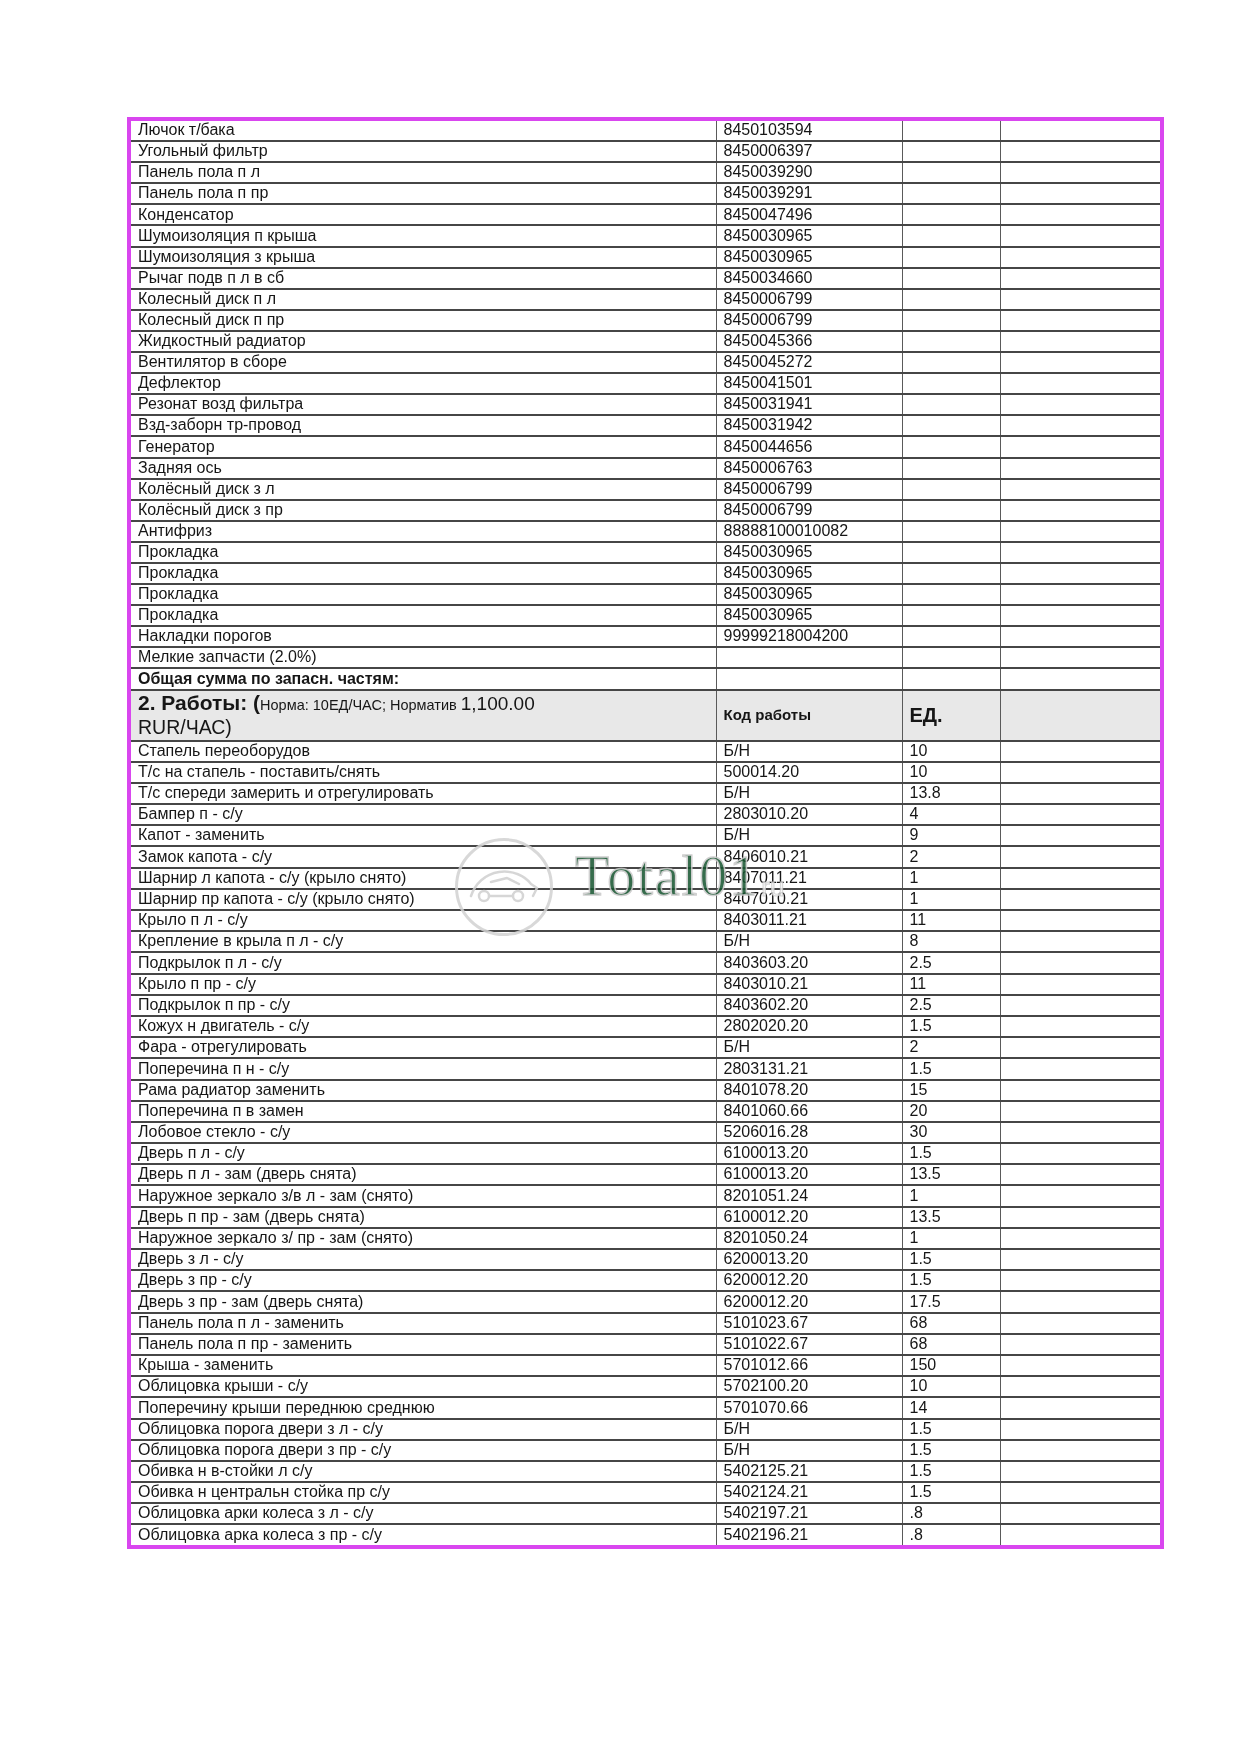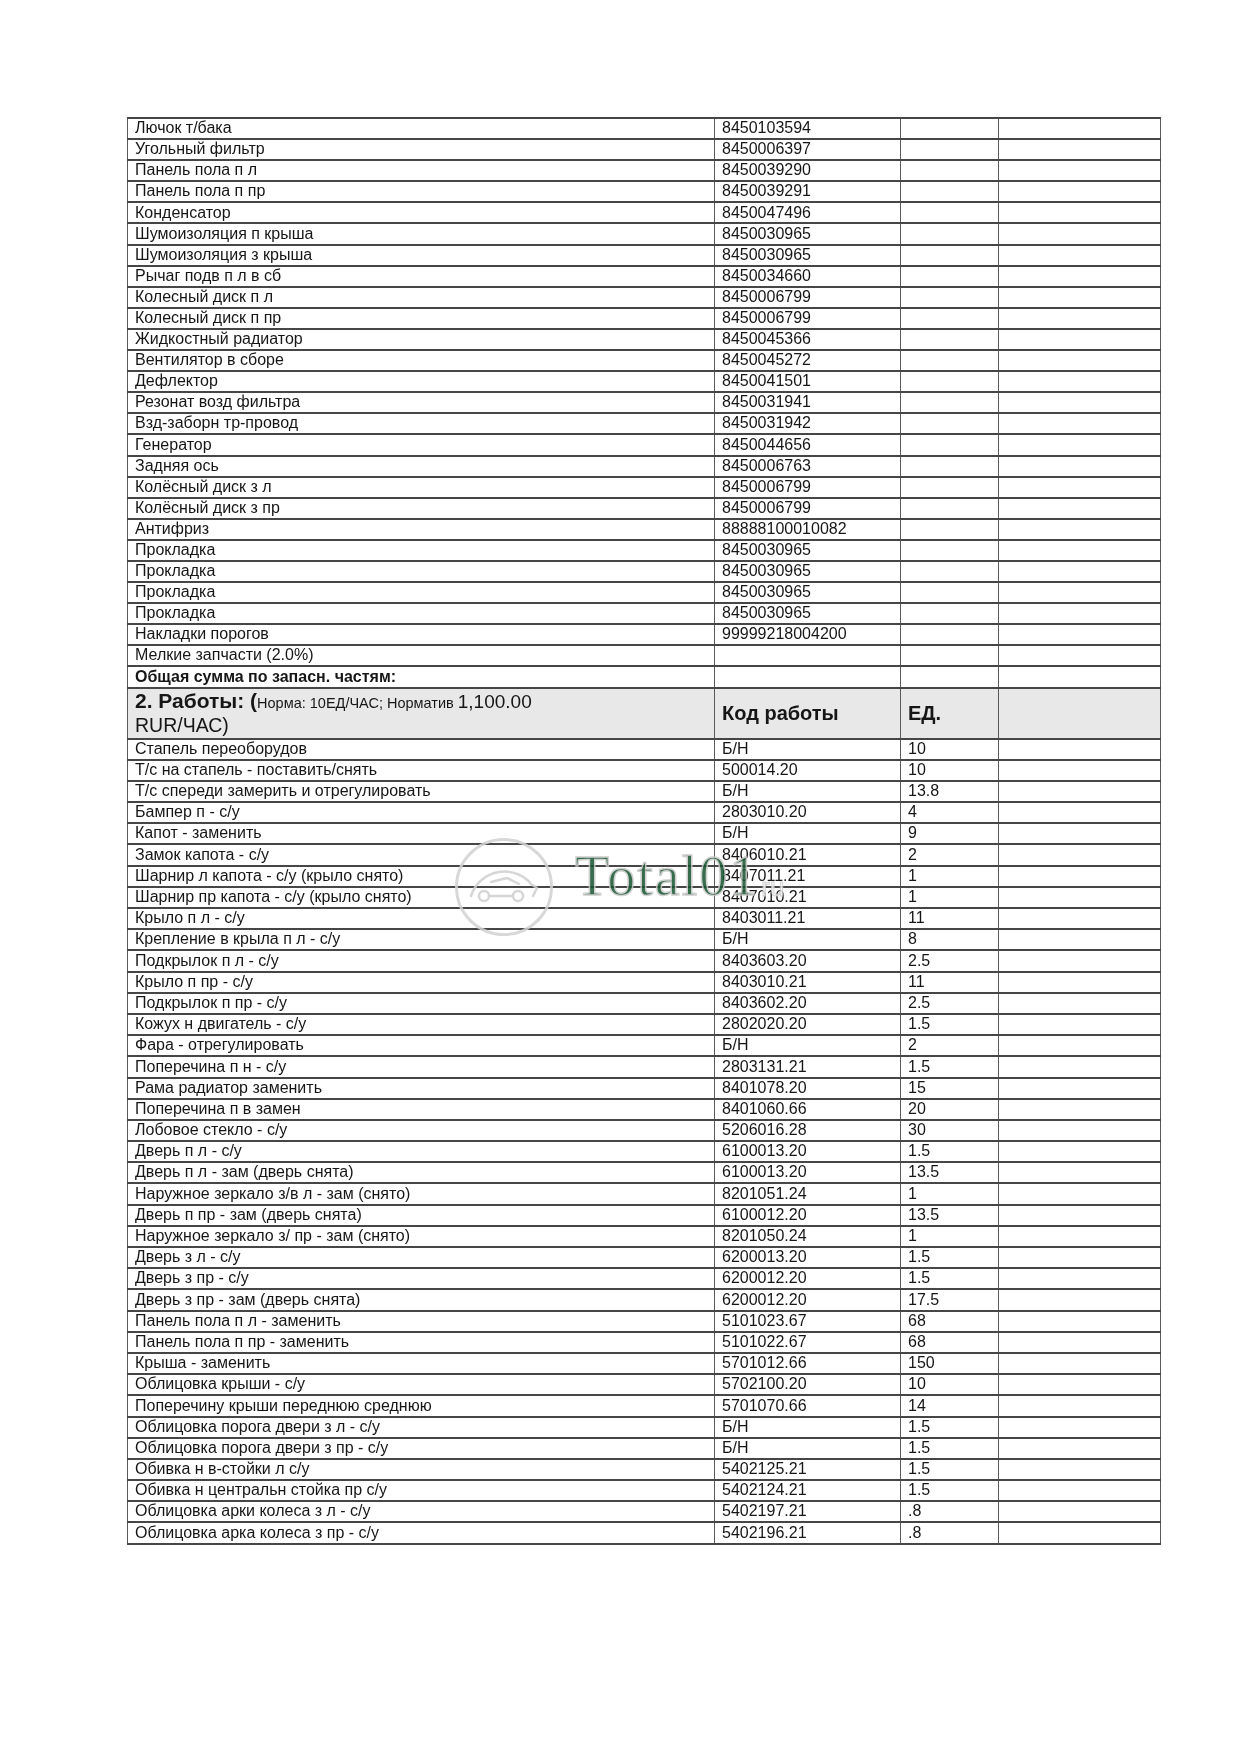--- a/index.html
+++ b/index.html
@@ -25,41 +25,41 @@
   table.est td{
     border-top:2px solid #464646;
     border-bottom:2px solid #464646;
     border-left:1px solid #5a5a5a;
     border-right:1px solid #5a5a5a;
     padding:0 0 0 7px;
     vertical-align:middle;
     overflow:hidden;
     white-space:nowrap;
   }
-  table.est{border:1px solid #d946ef;}
+  table.est{border:4px solid #d946ef;}
   col.c1{width:587px;}
   col.c2{width:186px;}
   col.c3{width:98px;}
   col.c4{width:162px;}
   tbody.parts td{height:19.1px;}
   tbody.works td{height:19.2px;}
   td.c-code{padding-left:10px;}
   td.c-unit{padding-left:9px;}
   tr.total-row td{font-weight:bold;}
   tr.works-header td{
     background:#e8e8e8;
     height:49px;
     vertical-align:middle;
   }
   .wh-title{line-height:1.18;}
   .wh-bold{font-weight:bold;font-size:21px;}
   .wh-small{font-size:14.5px;}
   .wh-value{font-size:19px;}
   .wh-line2{font-size:19.5px;}
-  .wh-code{font-weight:bold;font-size:20px;}
+  .wh-code{font-weight:bold;font-size:15px;}
   .wh-unit{font-weight:bold;font-size:20px;}
   
   .watermark{
     position:absolute;
     left:455px;top:838px;
     display:flex;align-items:flex-start;
     pointer-events:none;
     z-index:5;
     opacity:.85;
   }

